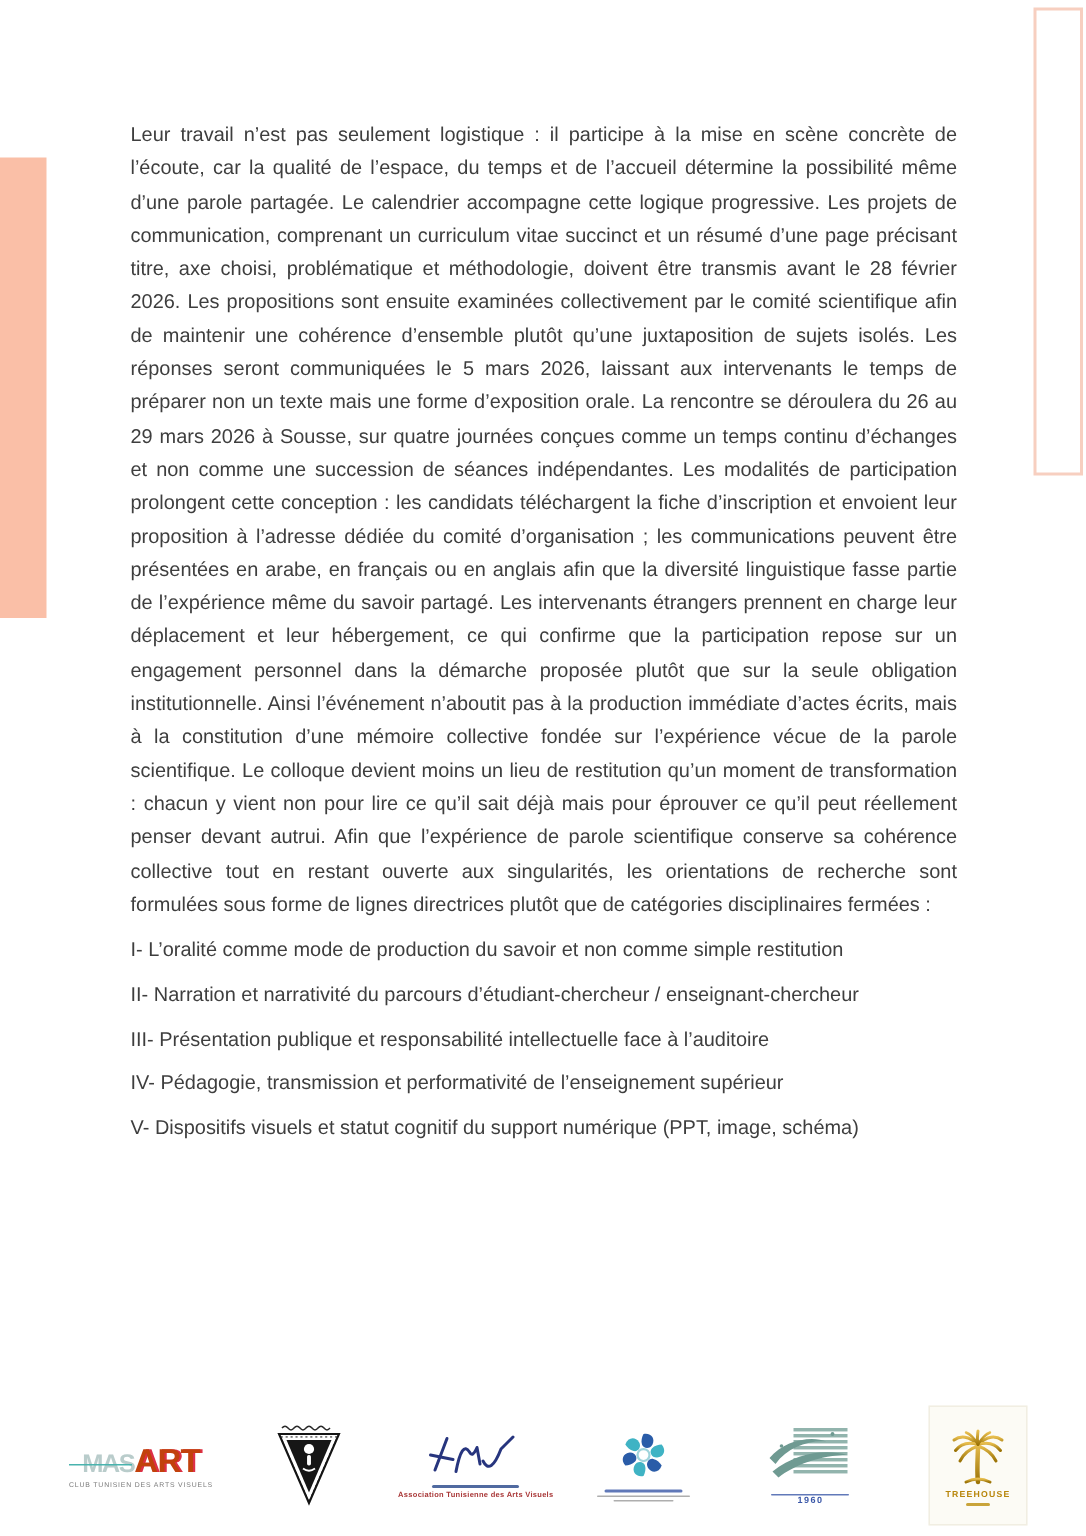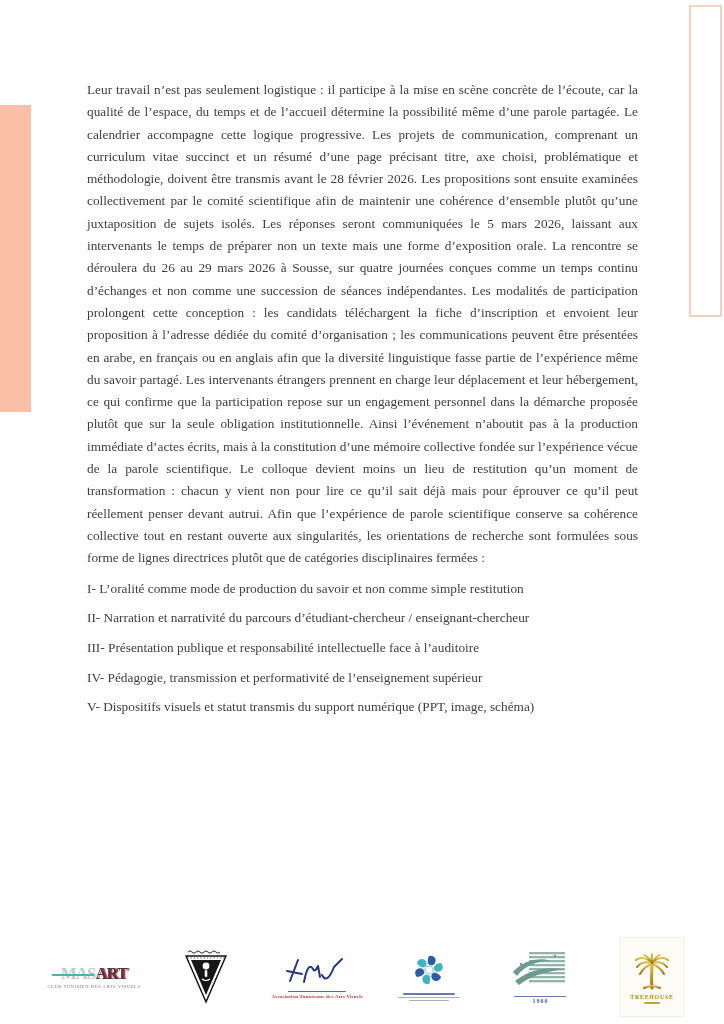--- a/index.html
+++ b/index.html
@@ -1,20 +1,20 @@
 <!DOCTYPE html>
 <html><head>
 <meta charset="utf-8">
 <style>
   * { margin:0; padding:0; box-sizing:border-box; }
   html,body { background:#e9e9e9; }
   .page {
     position:relative; width:724px; height:1024px; margin:0 auto;
     background:#ffffff; overflow:hidden;
-    font-family:Liberation Serif, serif;
+    font-family:Liberation Sans, sans-serif;
   }
   
   .accent-bar-left {
     position:absolute; left:0; top:105px; width:31px; height:307px;
     background:#fabfa7;
   }
   .accent-frame-right {
     position:absolute; left:689px; top:5px; width:33px; height:312px;
     border:2px solid #f7cfc0; background:transparent;
   }
@@ -36,21 +36,21 @@
   .logo { display:flex; flex-direction:column; align-items:center; justify-content:center; width:92px; }
   
   .masart-word { position:relative; line-height:1; white-space:nowrap; }
   .mas {
     font-weight:800; font-size:17px; letter-spacing:-1px; color:#b9cccb; position:relative;
   }
   .mas::after {
     content:""; position:absolute; left:-9px; right:2px; top:54%; height:1.6px; background:#49b3ae;
   }
   .art {
-    font-weight:800; font-size:16px; letter-spacing:-0.5px; color:#404040;
+    font-weight:800; font-size:22px; letter-spacing:-0.5px; color:#c2410c;
     text-shadow:1.6px 0 0 #dd2f47;
   }
   .masart-tagline {
     font-size:4.6px; letter-spacing:0.55px; color:#7a7a7a; margin-top:2px; white-space:nowrap;
   }
   
   .micro-line { height:1.6px; border-radius:1px; margin-top:2px; }
   .micro-blue { width:52px; background:#3a57a8; opacity:.8; }
   .micro-navy { width:58px; background:#31508f; opacity:.85; }
   .micro-gray { width:62px; background:#9a9a9a; opacity:.8; height:1.2px; }
@@ -80,21 +80,21 @@
   <div class="accent-frame-right"></div>
 
   <div class="content">
     <p class="paragraph">Leur travail n’est pas seulement logistique : il participe à la mise en scène concrète de l’écoute, car la qualité de l’espace, du temps et de l’accueil détermine la possibilité même d’une parole partagée. Le calendrier accompagne cette logique progressive. Les projets de communication, comprenant un curriculum vitae succinct et un résumé d’une page précisant titre, axe choisi, problématique et méthodologie, doivent être transmis avant le 28 février 2026. Les propositions sont ensuite examinées collectivement par le comité scientifique afin de maintenir une cohérence d’ensemble plutôt qu’une juxtaposition de sujets isolés. Les réponses seront communiquées le 5 mars 2026, laissant aux intervenants le temps de préparer non un texte mais une forme d’exposition orale. La rencontre se déroulera du 26 au 29 mars 2026 à Sousse, sur quatre journées conçues comme un temps continu d’échanges et non comme une succession de séances indépendantes. Les modalités de participation prolongent cette conception : les candidats téléchargent la fiche d’inscription et envoient leur proposition à l’adresse dédiée du comité d’organisation ; les communications peuvent être présentées en arabe, en français ou en anglais afin que la diversité linguistique fasse partie de l’expérience même du savoir partagé. Les intervenants étrangers prennent en charge leur déplacement et leur hébergement, ce qui confirme que la participation repose sur un engagement personnel dans la démarche proposée plutôt que sur la seule obligation institutionnelle. Ainsi l’événement n’aboutit pas à la production immédiate d’actes écrits, mais à la constitution d’une mémoire collective fondée sur l’expérience vécue de la parole scientifique. Le colloque devient moins un lieu de restitution qu’un moment de transformation : chacun y vient non pour lire ce qu’il sait déjà mais pour éprouver ce qu’il peut réellement penser devant autrui. Afin que l’expérience de parole scientifique conserve sa cohérence collective tout en restant ouverte aux singularités, les orientations de recherche sont formulées sous forme de lignes directrices plutôt que de catégories disciplinaires fermées :</p>
 
     <div class="guidelines">
       <div class="guideline-item">I- L’oralité comme mode de production du savoir et non comme simple restitution</div>
       <div class="guideline-item">II- Narration et narrativité du parcours d’étudiant-chercheur / enseignant-chercheur</div>
       <div class="guideline-item">III- Présentation publique et responsabilité intellectuelle face à l’auditoire</div>
       <div class="guideline-item">IV- Pédagogie, transmission et performativité de l’enseignement supérieur</div>
-      <div class="guideline-item">V- Dispositifs visuels et statut transmis du support numérique (PPT, image, schéma)</div>
+      <div class="guideline-item">V- Dispositifs visuels et statut cognitif du support numérique (PPT, image, schéma)</div>
     </div>
   </div>
 
   <div class="footer">
 
     <div class="logo">
       <div class="masart-word">
         <span class="mas">MAS</span><span class="art">ART</span>
       </div>
       <div class="masart-tagline">CLUB TUNISIEN DES ARTS VISUELS</div>

